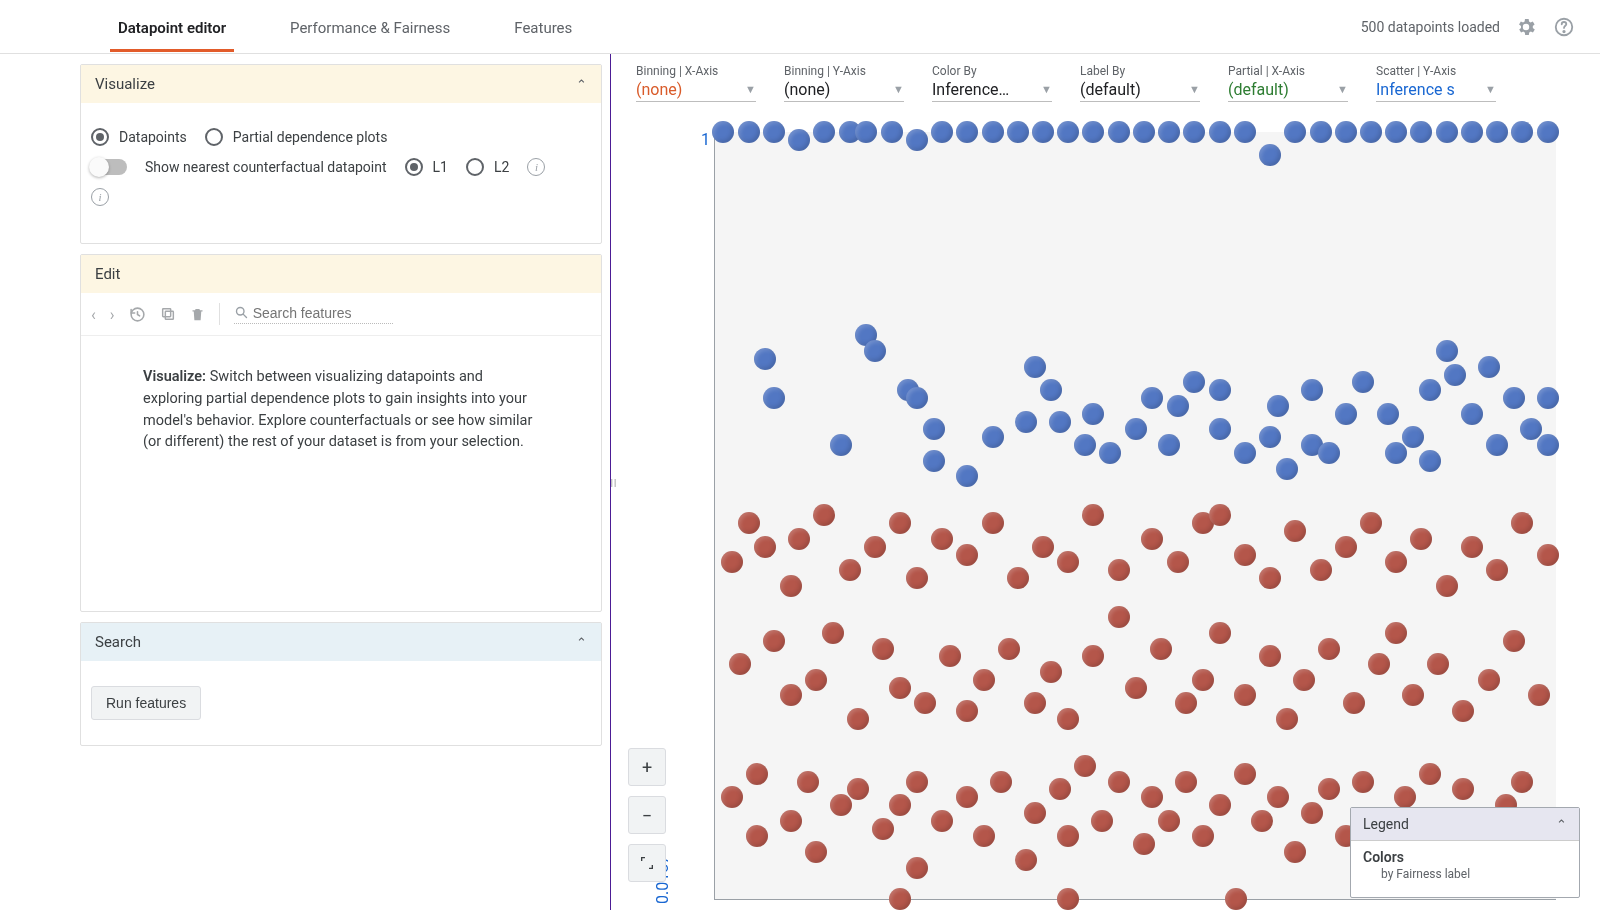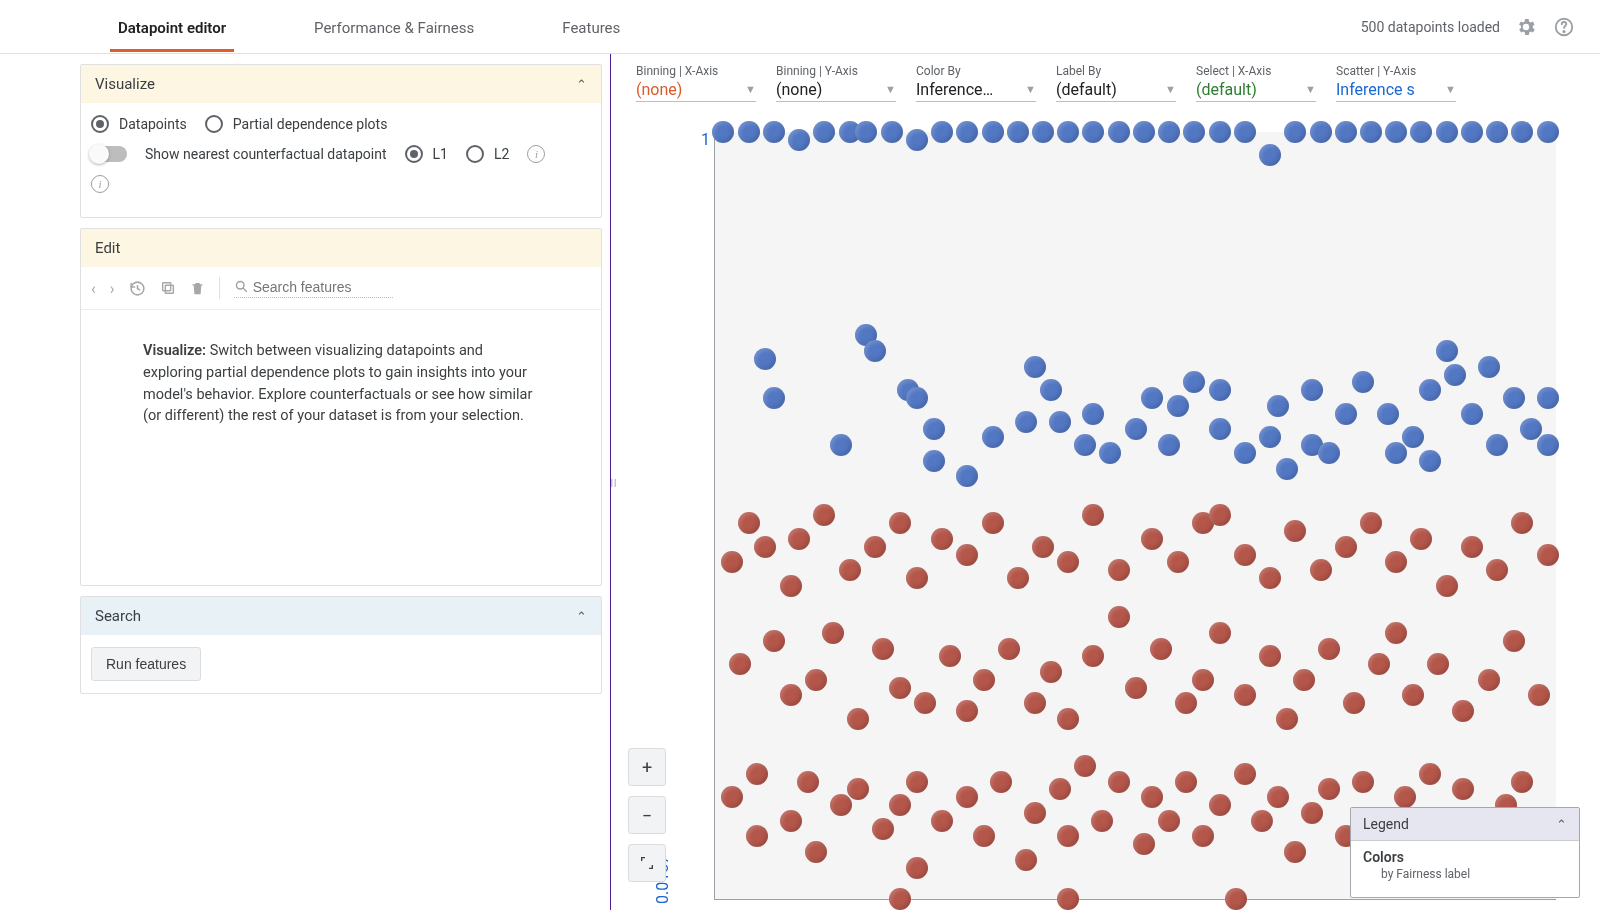--- a/index.html
+++ b/index.html
@@ -12,21 +12,21 @@
   height: 910px;
   overflow: hidden;
 }
 .topbar {
   display: flex;
   align-items: center;
   height: 54px;
   padding: 0 24px 0 110px;
   border-bottom: 1px solid #e0e0e0;
 }
-.tabs { display: flex; gap: 72px; }
+.tabs { display: flex; gap: 48px; }
 .tab {
   font-size: 15px;
   color: #5f6368;
   padding: 16px 8px 14px;
   cursor: pointer;
   position: relative;
 }
 .tab.active {
   color: #202124;
   font-weight: 600;
@@ -69,21 +69,21 @@
   display: flex;
   align-items: center;
   justify-content: space-between;
   padding: 10px 14px;
   background: #fdf6e3;
   font-size: 15px;
   color: #3c4043;
   cursor: pointer;
 }
 .panel-header.infer-hd { background: #e7f1f6; }
-.panel-body { padding: 12px 10px; }
+.panel-body { padding: 25px 10px; }
 .row { display: flex; align-items: center; gap: 18px; margin-bottom: 12px; flex-wrap: wrap; }
 .radio {
   width: 18px; height: 18px;
   border: 2px solid #5f6368;
   border-radius: 50%;
   display: inline-flex;
   align-items: center; justify-content: center;
   cursor: pointer;
   flex-shrink: 0;
 }
@@ -179,21 +179,21 @@
 }
 
 .right-pane {
   flex: 1;
   display: flex;
   flex-direction: column;
   position: relative;
 }
 .controls-row {
   display: flex;
-  gap: 20px;
+  gap: 28px;
   padding: 10px 20px;
   align-items: flex-end;
 }
 .dropdown {
   min-width: 120px;
   border-bottom: 1px solid #bdbdbd;
   padding-bottom: 2px;
 }
 .dropdown-label {
   font-size: 12px;
@@ -460,21 +460,21 @@
           </div>
         </div>
         <div class="dropdown">
           <div class="dropdown-label">Label By</div>
     <div class="dropdown-value-row">
             <span class="dropdown-value c-black">(default)</span>
     <span class="dd-arrow">▼</span>
           </div>
         </div>
         <div class="dropdown">
-          <div class="dropdown-label">Select | X-Axis</div>
+          <div class="dropdown-label">Partial | X-Axis</div>
     <div class="dropdown-value-row">
             <span class="dropdown-value c-green">(default)</span>
     <span class="dd-arrow">▼</span>
           </div>
         </div>
         <div class="dropdown">
           <div class="dropdown-label">Scatter | Y-Axis</div>
     <div class="dropdown-value-row">
             <span class="dropdown-value c-blue">Inference s</span>
     <span class="dd-arrow">▼</span>

